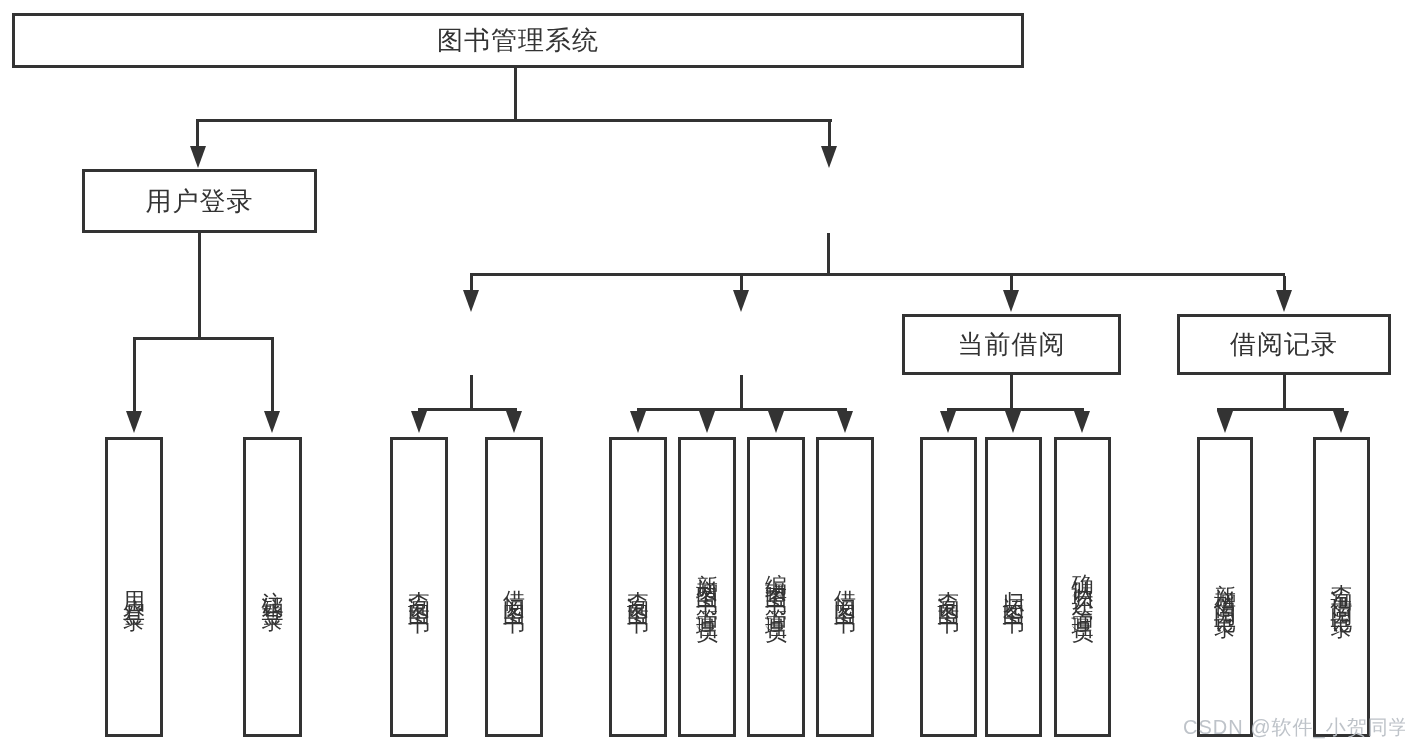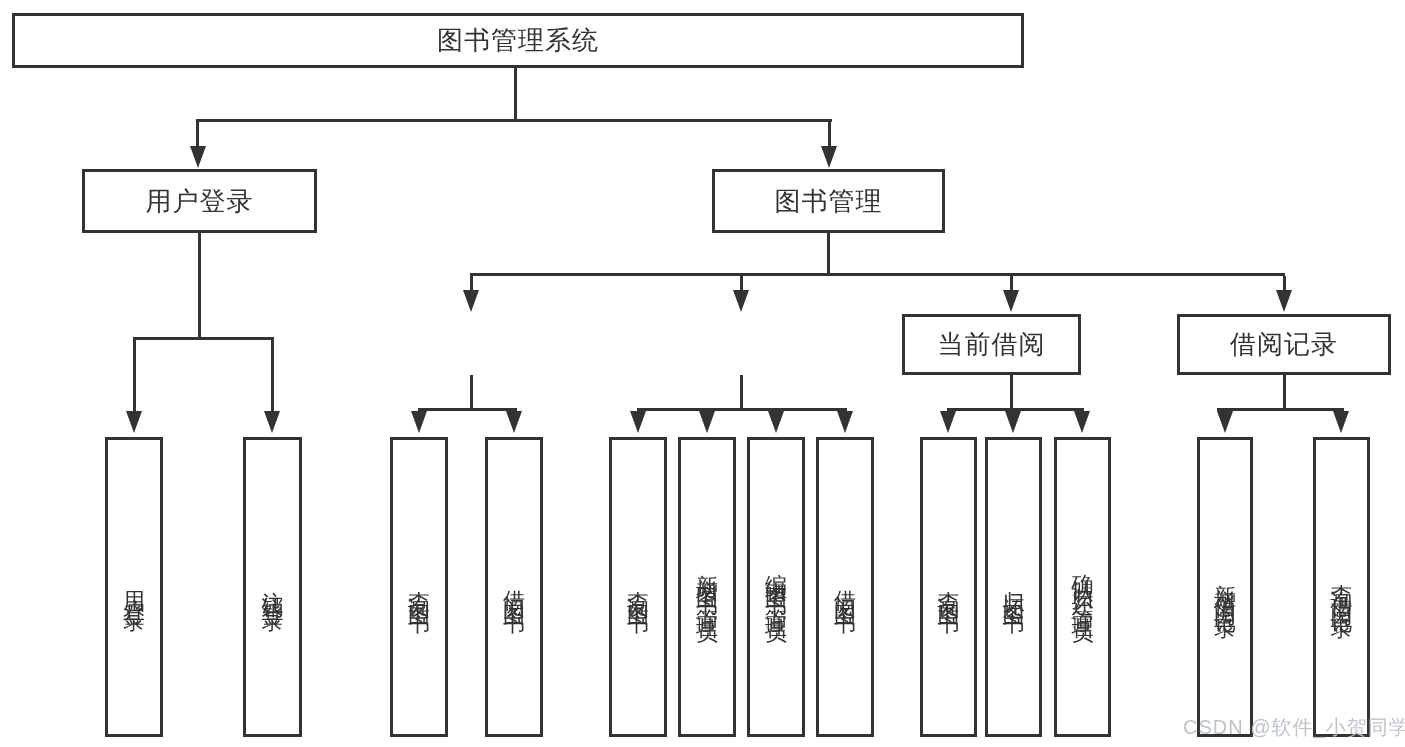--- a/index.html
+++ b/index.html
@@ -63,25 +63,22 @@
 
 <div class="canvas">
 
   <div class="box hbox" style="left:12px; top:13px; width:1012px; height:55px;">
     <span>图书管理系统</span>
   </div>
 
   <div class="box hbox" style="left:82px; top:169px; width:235px; height:64px;">
     <span>用户登录</span>
   </div>
-  <div class="box hbox" style="left:712px; top:169px; width:233px; height:64px;">
-    <span>图书管理</span>
-  </div>
 
-  <div class="box hbox" style="left:902px; top:314px; width:179px; height:61px;">
+  <div class="box hbox" style="left:902px; top:314px; width:219px; height:61px;">
     <span>当前借阅</span>
   </div>
   <div class="box hbox" style="left:1177px; top:314px; width:214px; height:61px;">
     <span>借阅记录</span>
   </div>
 
   <div class="box vbox" style="left:105px; top:437px; width:58px; height:300px;">
     <span>用户登录</span>
   </div>
   <div class="box vbox" style="left:243px; top:437px; width:59px; height:300px;">

